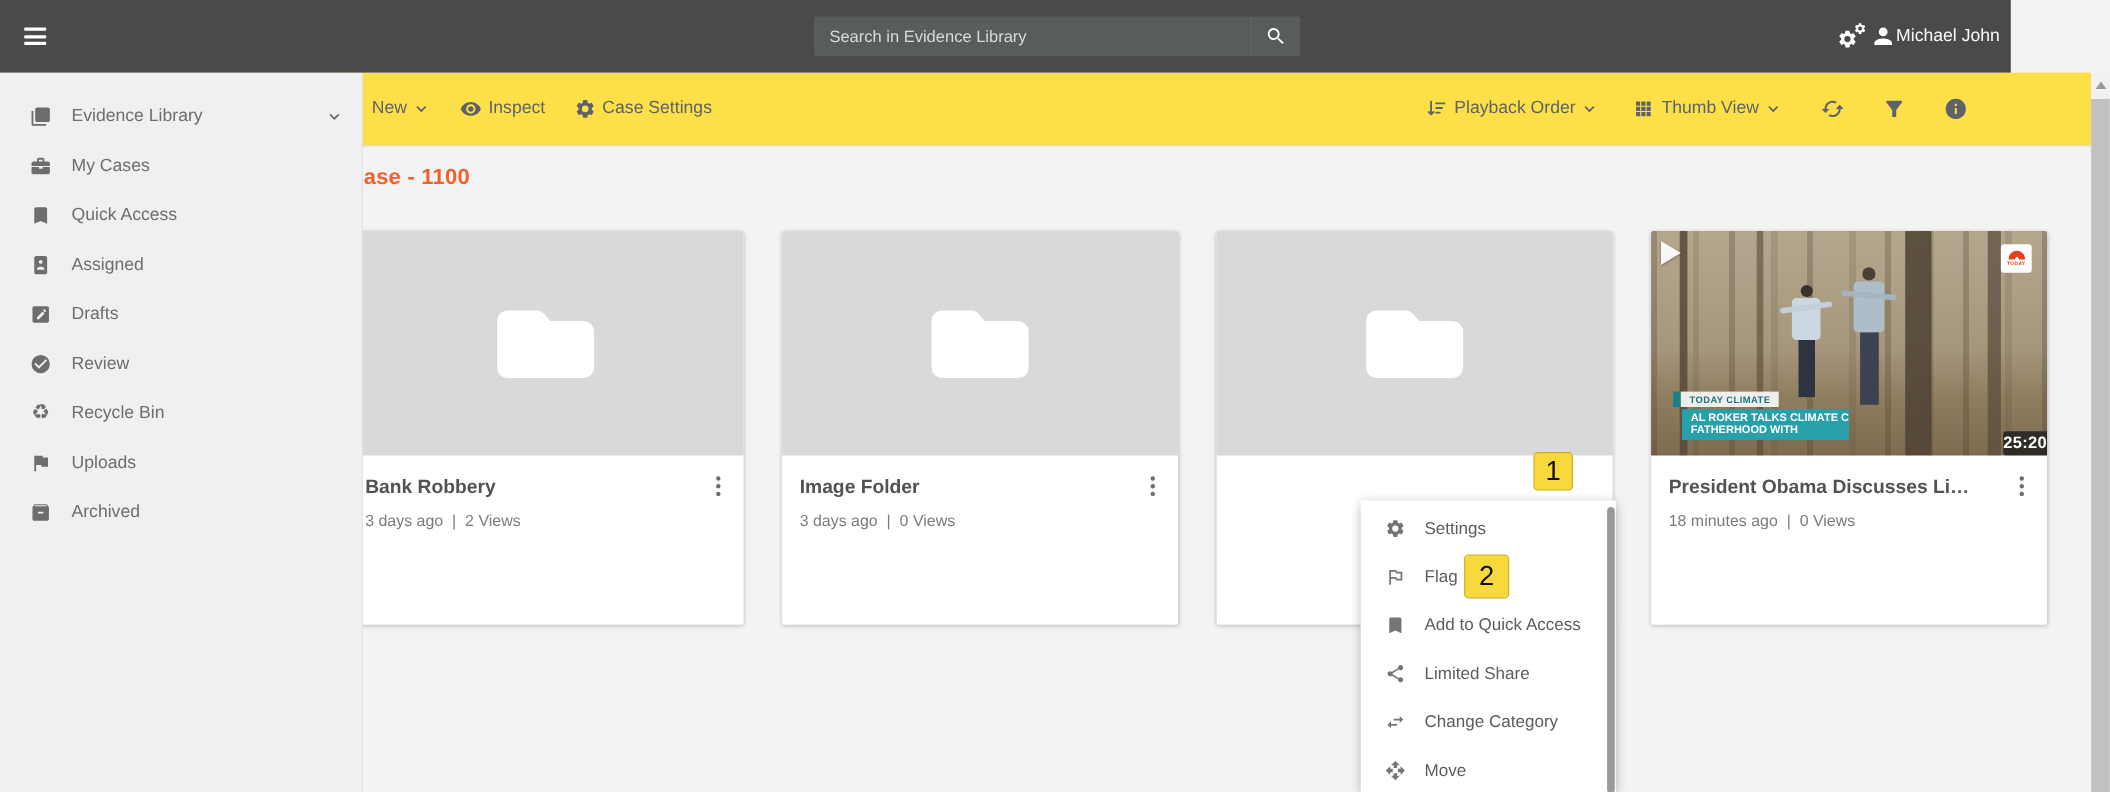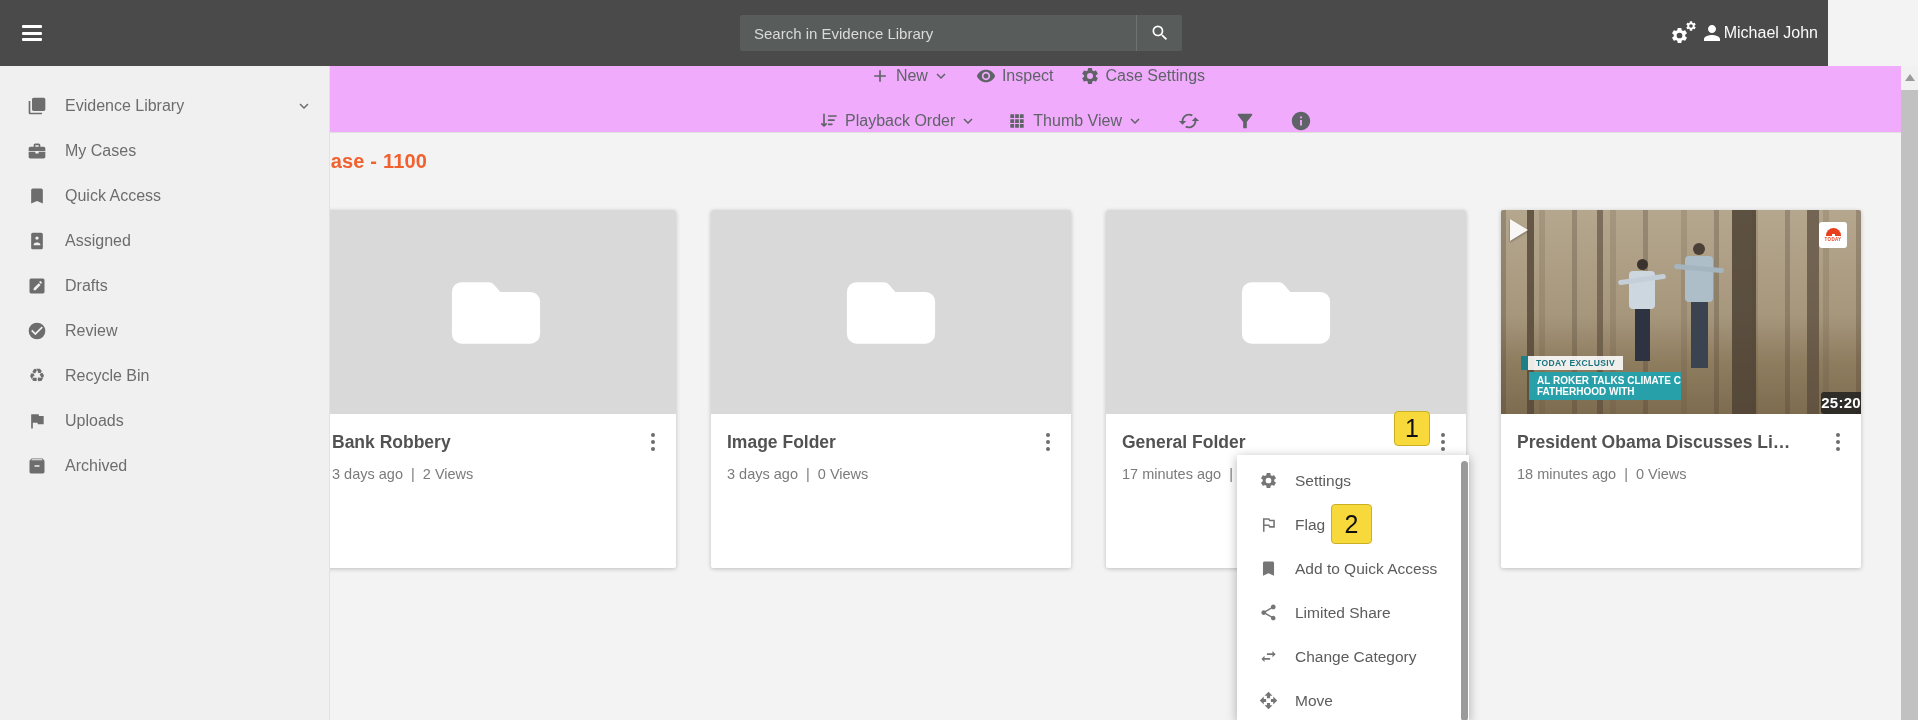--- a/index.html
+++ b/index.html
@@ -30,22 +30,22 @@
     color:#6d6d6d; cursor:pointer; }
   .side-item .icon { width:22px; height:22px; display:flex; align-items:center; justify-content:center; color:#6d6d6d; }
   .side-item .icon svg { width:20px; height:20px; fill:currentColor; }
   .side-label { margin-left:17px; font-size:16px; }
   .side-chevron { position:absolute; right:16px; top:14px; width:18px; height:18px; color:#6d6d6d; }
   .side-chevron svg { width:18px; height:18px; fill:currentColor; }
   .glyph-icon { font-size:19px; line-height:1; }
 
   
   .main { position:absolute; left:302px; top:66px; right:17px; bottom:0; }
-  .toolbar { height:67px; background:#f0abfc; border-bottom:1px solid #e0e0e0;
-    display:flex; align-items:center; justify-content:space-between; padding:0 112px 0 10px;flex-direction:column; }
+  .toolbar { height:67px; background:#fde047; border-bottom:1px solid #e0e0e0;
+    display:flex; align-items:center; justify-content:space-between; padding:0 112px 0 10px; }
   .tb-left, .tb-right { display:flex; align-items:center; }
   .tb-btn { display:flex; align-items:center; color:#5f6368; font-size:16px; cursor:pointer; margin-right:26px; }
   .tb-right .tb-btn { margin-right:0; margin-left:30px; }
   .tb-btn .t-icon { display:flex; margin-right:6px; color:#5f6368; }
   .tb-btn svg { width:20px; height:20px; fill:currentColor; }
   .tb-chev { display:flex; margin-left:4px; }
   .tb-chev svg { width:18px; height:18px; fill:#5f6368; }
   .tb-iconbtn { display:flex; margin-left:34px; color:#5f6368; cursor:pointer; }
   .tb-iconbtn svg { width:22px; height:22px; fill:currentColor; }
 
@@ -359,29 +359,20 @@
           <div class="card-meta">3 days ago  |  0 Views</div>
         </div>
       </div>
 
       <div class="card">
         <div class="thumb">
           <svg class="folder-svg" viewBox="0 0 96 70">
               <path d="M12 4h28a8 8 0 0 1 6 2.6L52.5 14H84a10 10 0 0 1 10 10v34a10 10 0 0 1-10 10H12A10 10 0 0 1 2 58V14A10 10 0 0 1 12 4z"></path>
             </svg>
         </div>
-        <div class="card-body">
-          <div class="card-title">General Folder</div>
-          <div class="kebab">
-              <i></i>
-              <i></i>
-              <i></i>
-            </div>
-          <div class="card-meta">17 minutes ago  |</div>
-        </div>
       </div>
 
       <div class="card">
         <div class="thumb vthumb">
           <div class="trees"></div>
           <div class="trunk" style="left:26px;width:7px;"></div>
           <div class="trunk" style="left:96px;width:6px;opacity:.6"></div>
           <div class="trunk" style="left:231px;width:24px;background:#4e4234"></div>
           <div class="trunk" style="left:306px;width:12px;opacity:.7"></div>
 
@@ -402,21 +393,21 @@
 
           <div class="play-tri"></div>
 
           <div class="today-logo">
             <div class="today-arc"></div>
             <div class="today-text">TODAY</div>
           </div>
 
           <div class="chyron-tag">
             <div class="accent"></div>
-            <div class="tagtxt">TODAY EXCLUSIV</div>
+            <div class="tagtxt">TODAY CLIMATE</div>
           </div>
           <div class="chyron-band">
             <div>AL ROKER TALKS CLIMATE CHANG</div>
             <div>FATHERHOOD WITH</div>
           </div>
 
           <div class="duration">25:20</div>
         </div>
         <div class="card-body">
           <div class="card-title">President Obama Discusses Li…</div>

